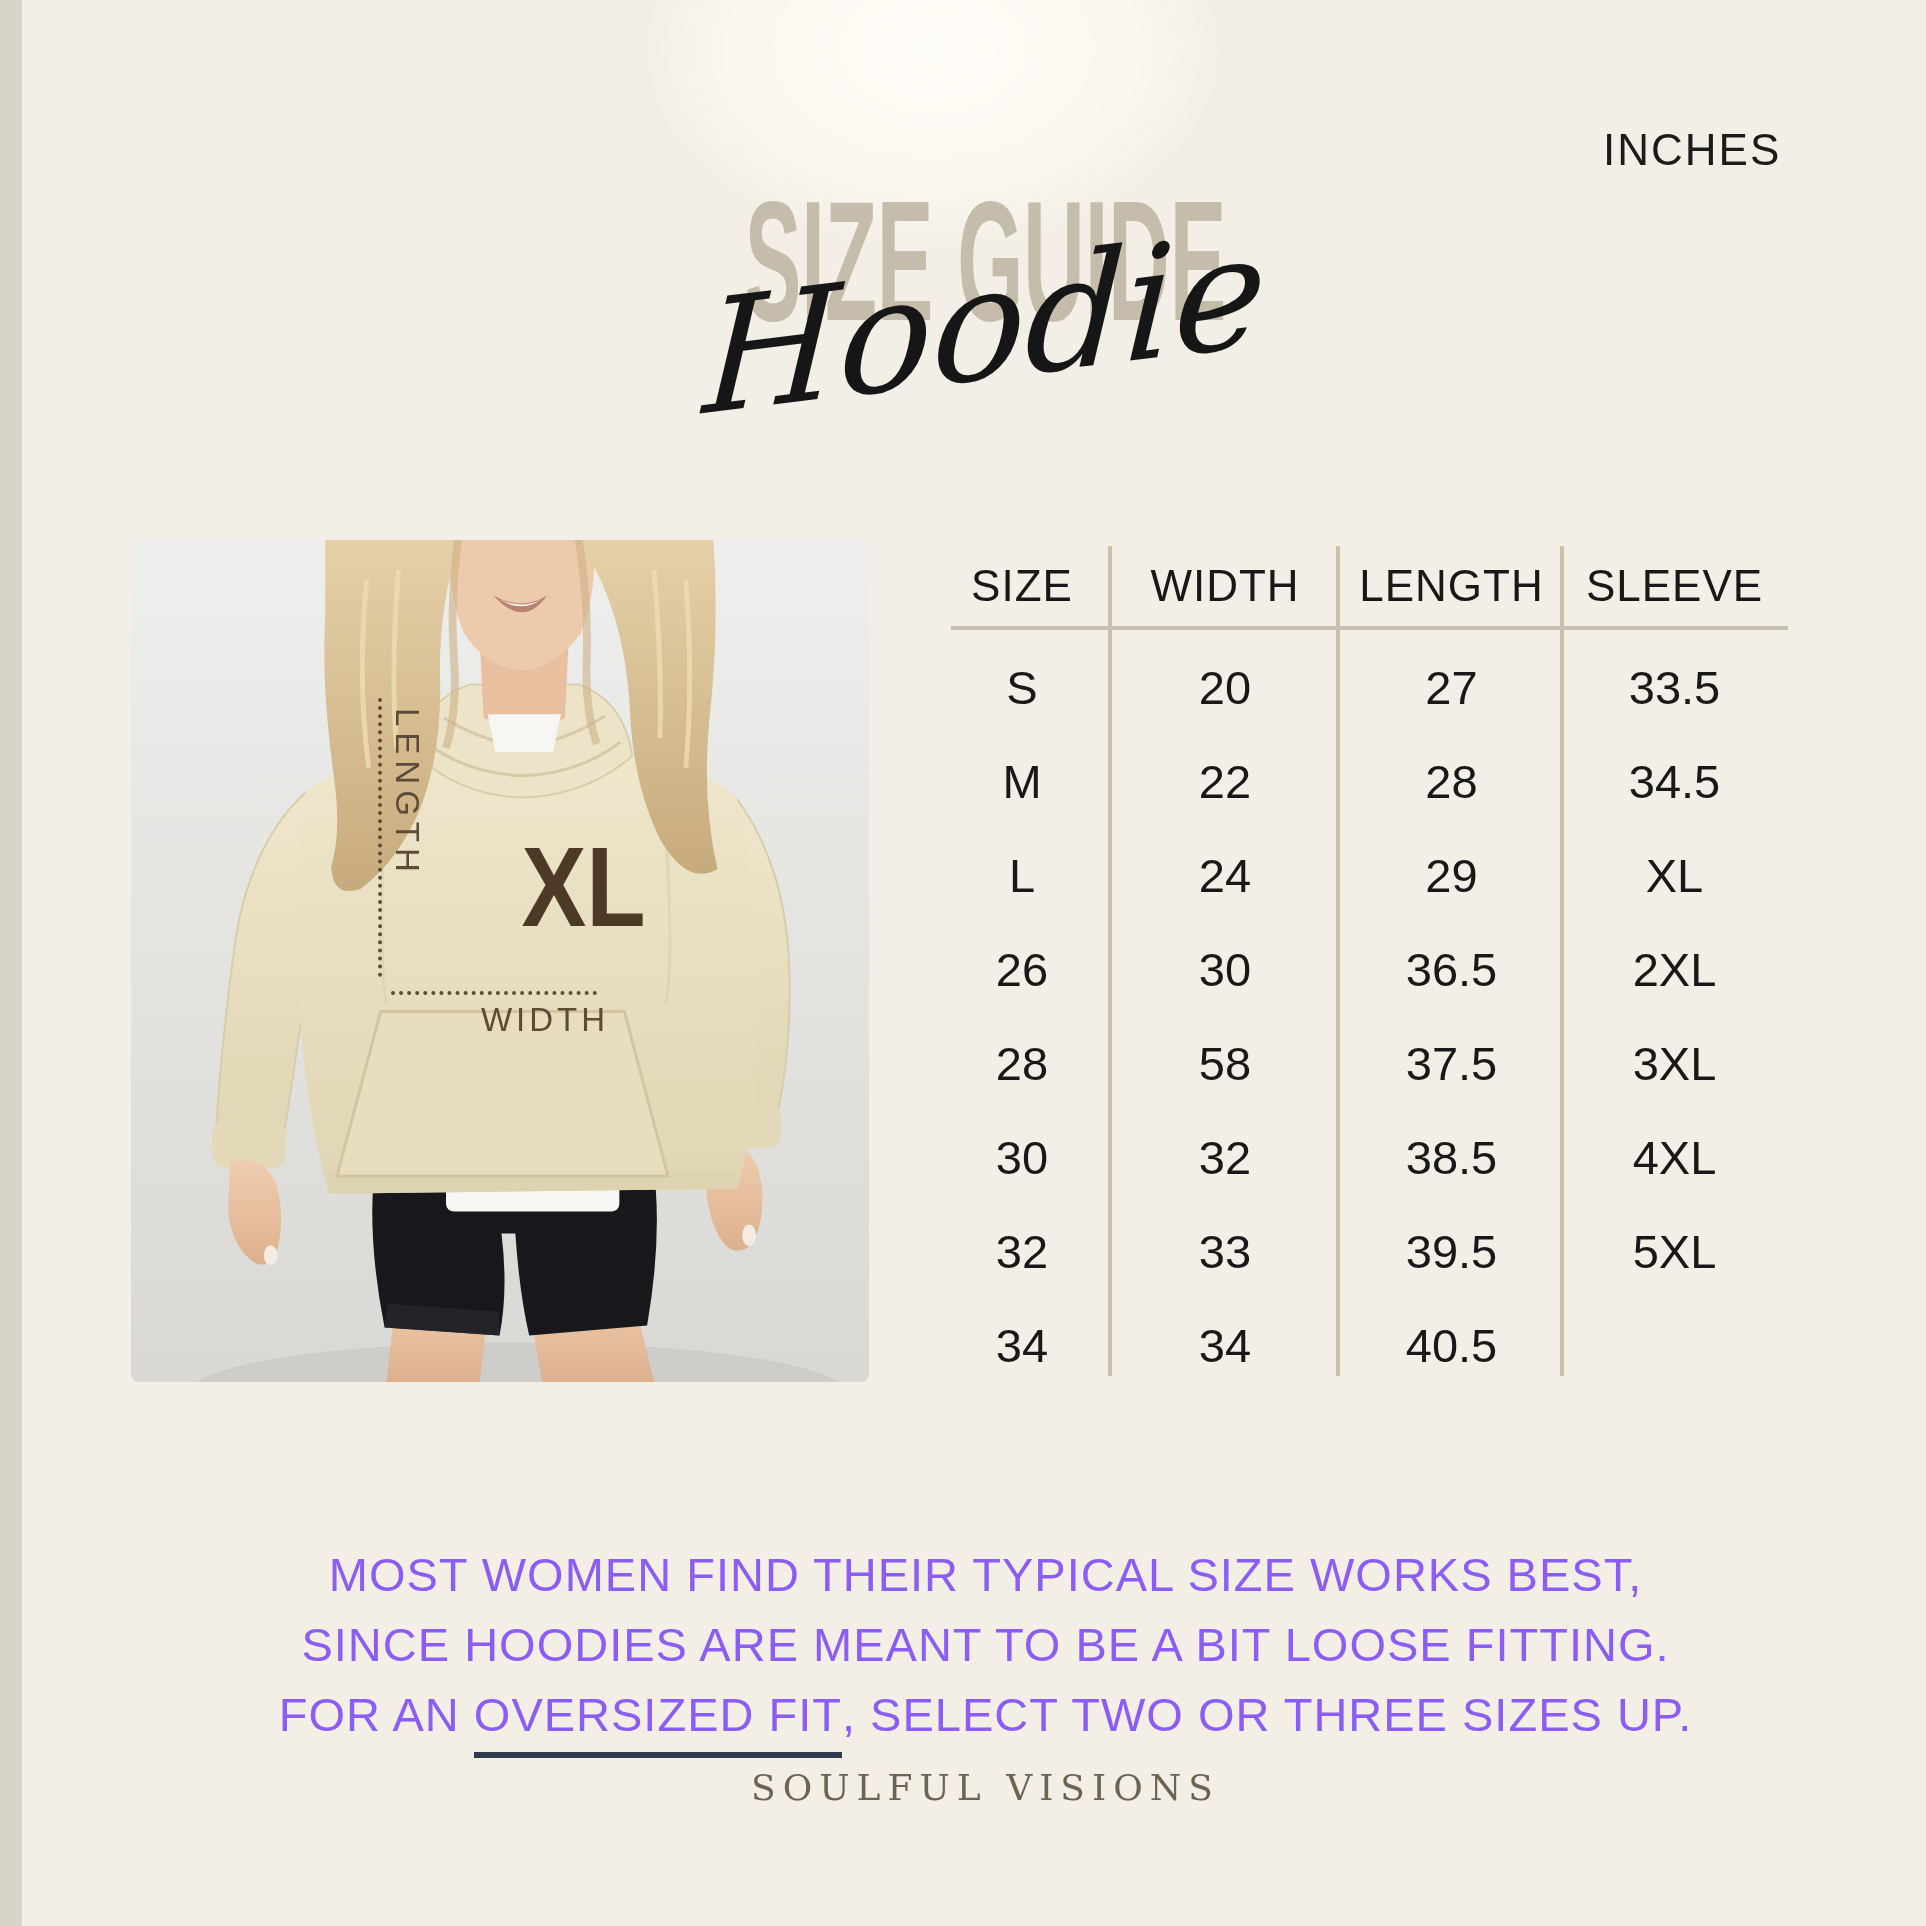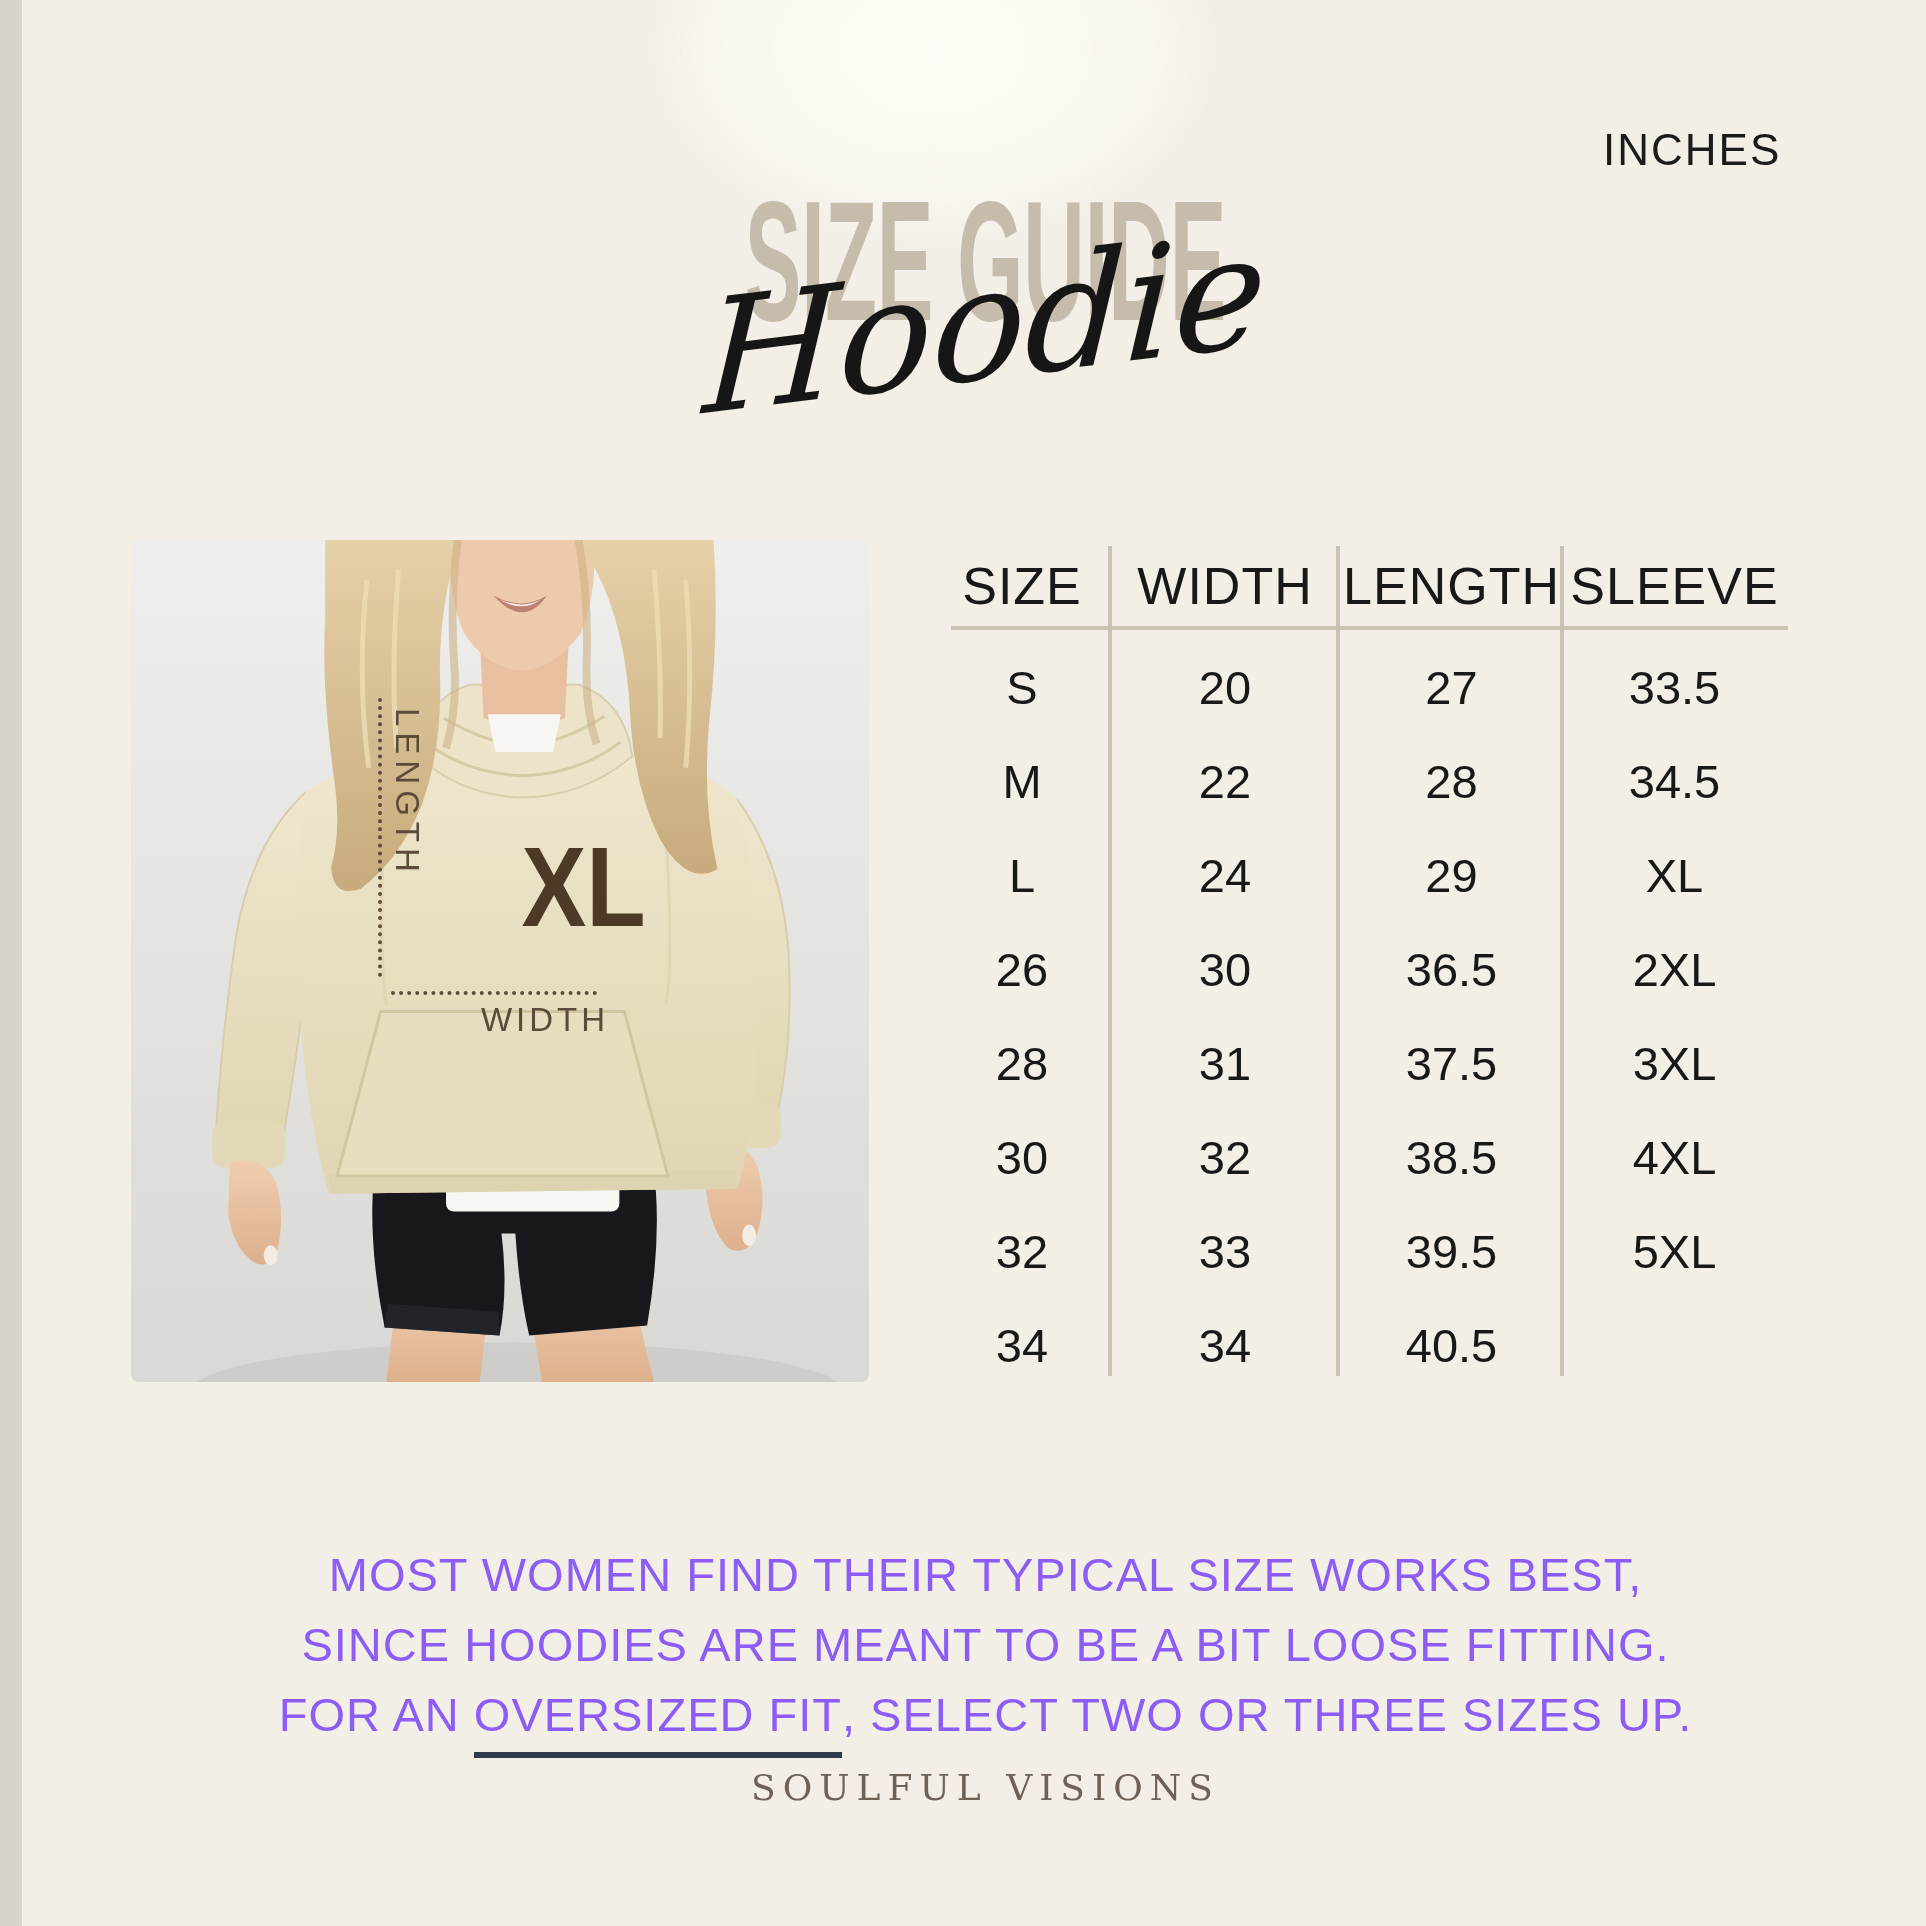--- a/index.html
+++ b/index.html
@@ -63,21 +63,21 @@
     font-size:40px;letter-spacing:1px;color:#191919;white-space:nowrap;
   }
   
   .size-table{
     position:absolute;left:911px;top:546px;
     display:grid;grid-template-columns:178px 228px 225px 221px;
     grid-auto-rows:94px;
   }
   .size-table .th{
     height:79px;display:flex;align-items:center;justify-content:center;
-    font-size:52px;letter-spacing:1px;color:#181818;
+    font-size:44px;letter-spacing:1px;color:#181818;
   }
   .size-table .td{
     display:flex;align-items:center;justify-content:center;
     font-size:47px;color:#181818;
   }
   .rule-h{
     position:absolute;left:929px;top:626px;width:837px;height:4px;
     background:var(--rule,#c9c1b2);
   }
   .rule-v{
@@ -206,21 +206,21 @@
       <div class="td">34.5</div>
       <div class="td">L</div>
       <div class="td">24</div>
       <div class="td">29</div>
       <div class="td">XL</div>
       <div class="td">26</div>
       <div class="td">30</div>
       <div class="td">36.5</div>
       <div class="td">2XL</div>
       <div class="td">28</div>
-      <div class="td">31</div>
+      <div class="td">58</div>
       <div class="td">37.5</div>
       <div class="td">3XL</div>
       <div class="td">30</div>
       <div class="td">32</div>
       <div class="td">38.5</div>
       <div class="td">4XL</div>
       <div class="td">32</div>
       <div class="td">33</div>
       <div class="td">39.5</div>
       <div class="td">5XL</div>

